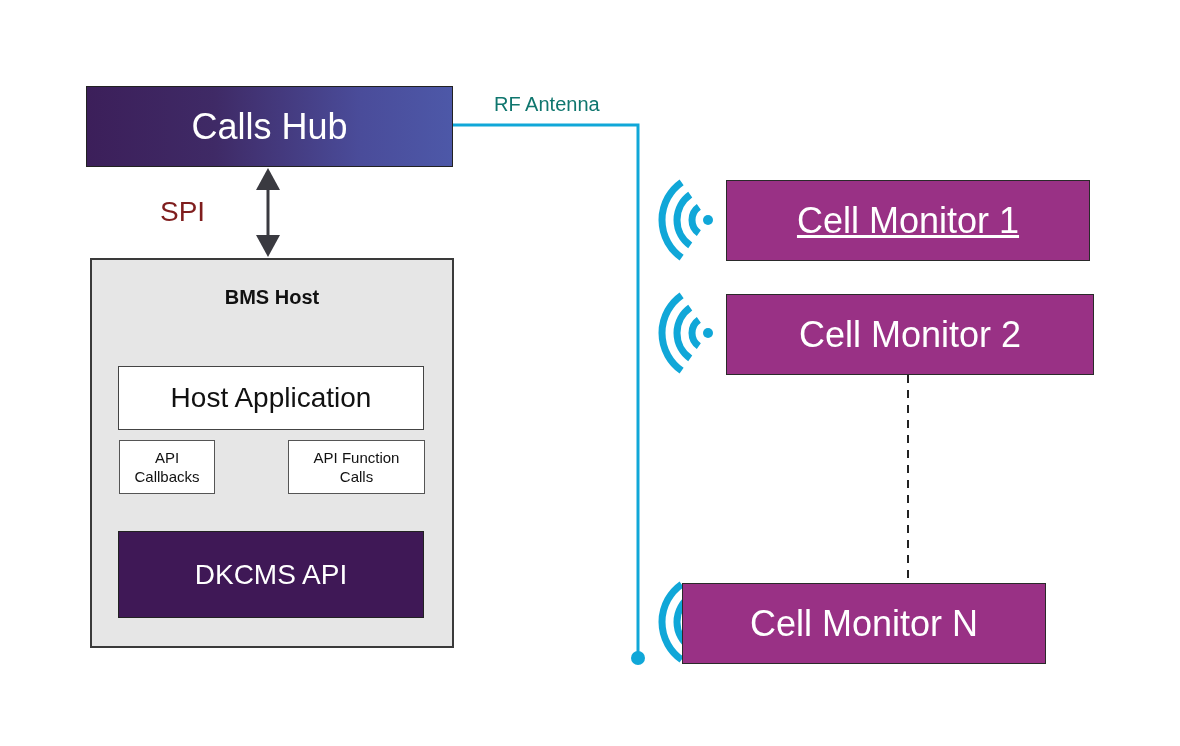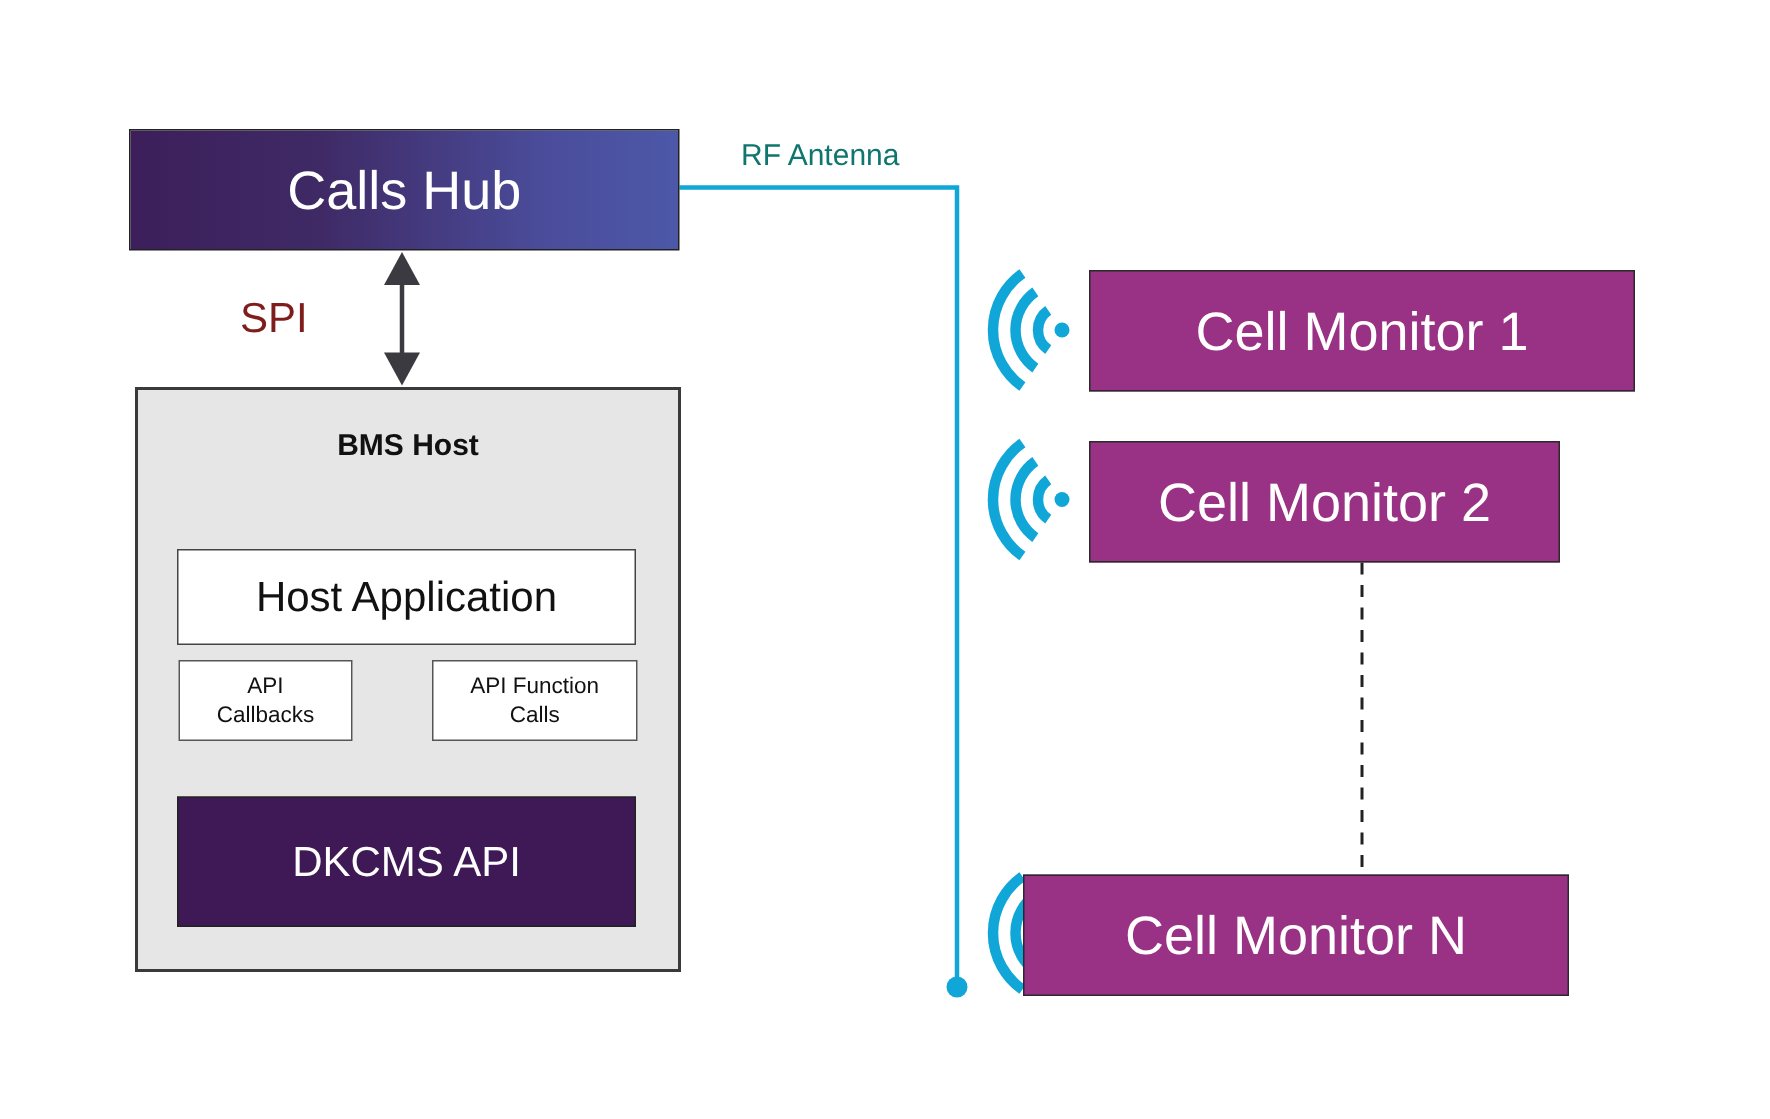--- a/index.html
+++ b/index.html
@@ -16,31 +16,31 @@
     #spi-label { left: 160px; top: 196px; font-size: 28px; color: #7f1d1d; }
 
     #bms-host { left: 90px; top: 258px; width: 364px; height: 390px;
       background: #e6e6e6; border: 2px solid #3a3a3a; }
     #bms-title { left: 0; top: 26px; width: 100%; font-size: 20px; font-weight: bold; color: #111; text-align: center; }
 
     #host-app { left: 118px; top: 338px; width: 306px; height: 64px;
       background: #fff; border: 1.5px solid #444; color: #111; font-size: 28px; margin-top: 28px; }
 
     .small-box { background: #fff; border: 1.5px solid #555; color: #111; font-size: 15px; line-height: 19px; }
-    #cb-box { left: 119px; top: 440px; width: 116px; height: 54px; }
+    #cb-box { left: 119px; top: 440px; width: 96px; height: 54px; }
     #fc-box { left: 288px; top: 440px; width: 137px; height: 54px; }
 
     #dkcms { left: 118px; top: 531px; width: 306px; height: 87px;
       background: #3f1856; border: 1.5px solid #222; color: #fff; font-size: 28px; }
 
     #rf-label { left: 494px; top: 93px; color: #0f766e; font-size: 20px; }
 
     .cell { background: #993185; border: 1.5px solid #2a2a2a; color: #fff; font-size: 36px; }
-    #cell-1 { left: 726px; top: 180px; width: 364px; height: 81px; }
-    #cell-2 { left: 726px; top: 294px; width: 314px; height: 81px; text-align: right; }
+    #cell-1 { left: 726px; top: 180px; width: 364px; height: 81px; text-decoration: underline; }
+    #cell-2 { left: 726px; top: 294px; width: 368px; height: 81px; text-align: right; }
     #cell-n { left: 682px; top: 583px; width: 364px; height: 81px; }
 
     svg#lines { position: absolute; left: 0; top: 0; }
   </style>
 </head>
 <body>
 
 <svg id="lines" width="1180" height="746">
 
   <g>

